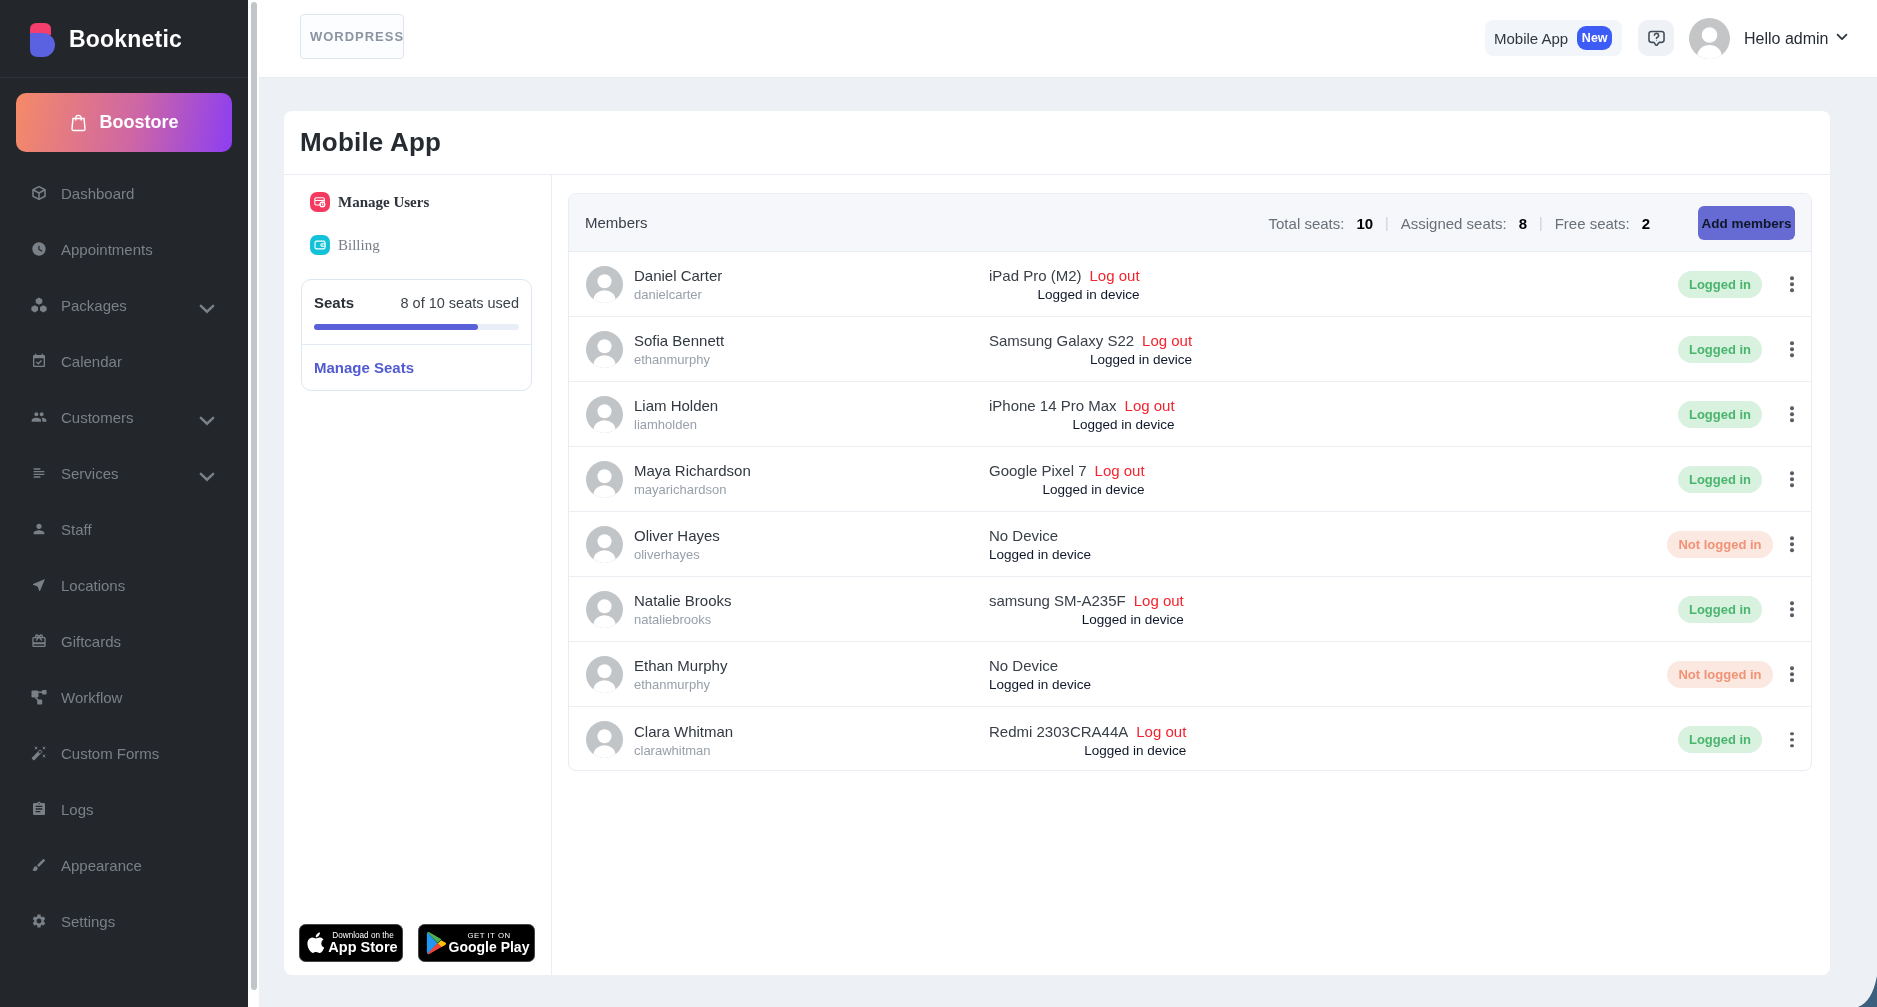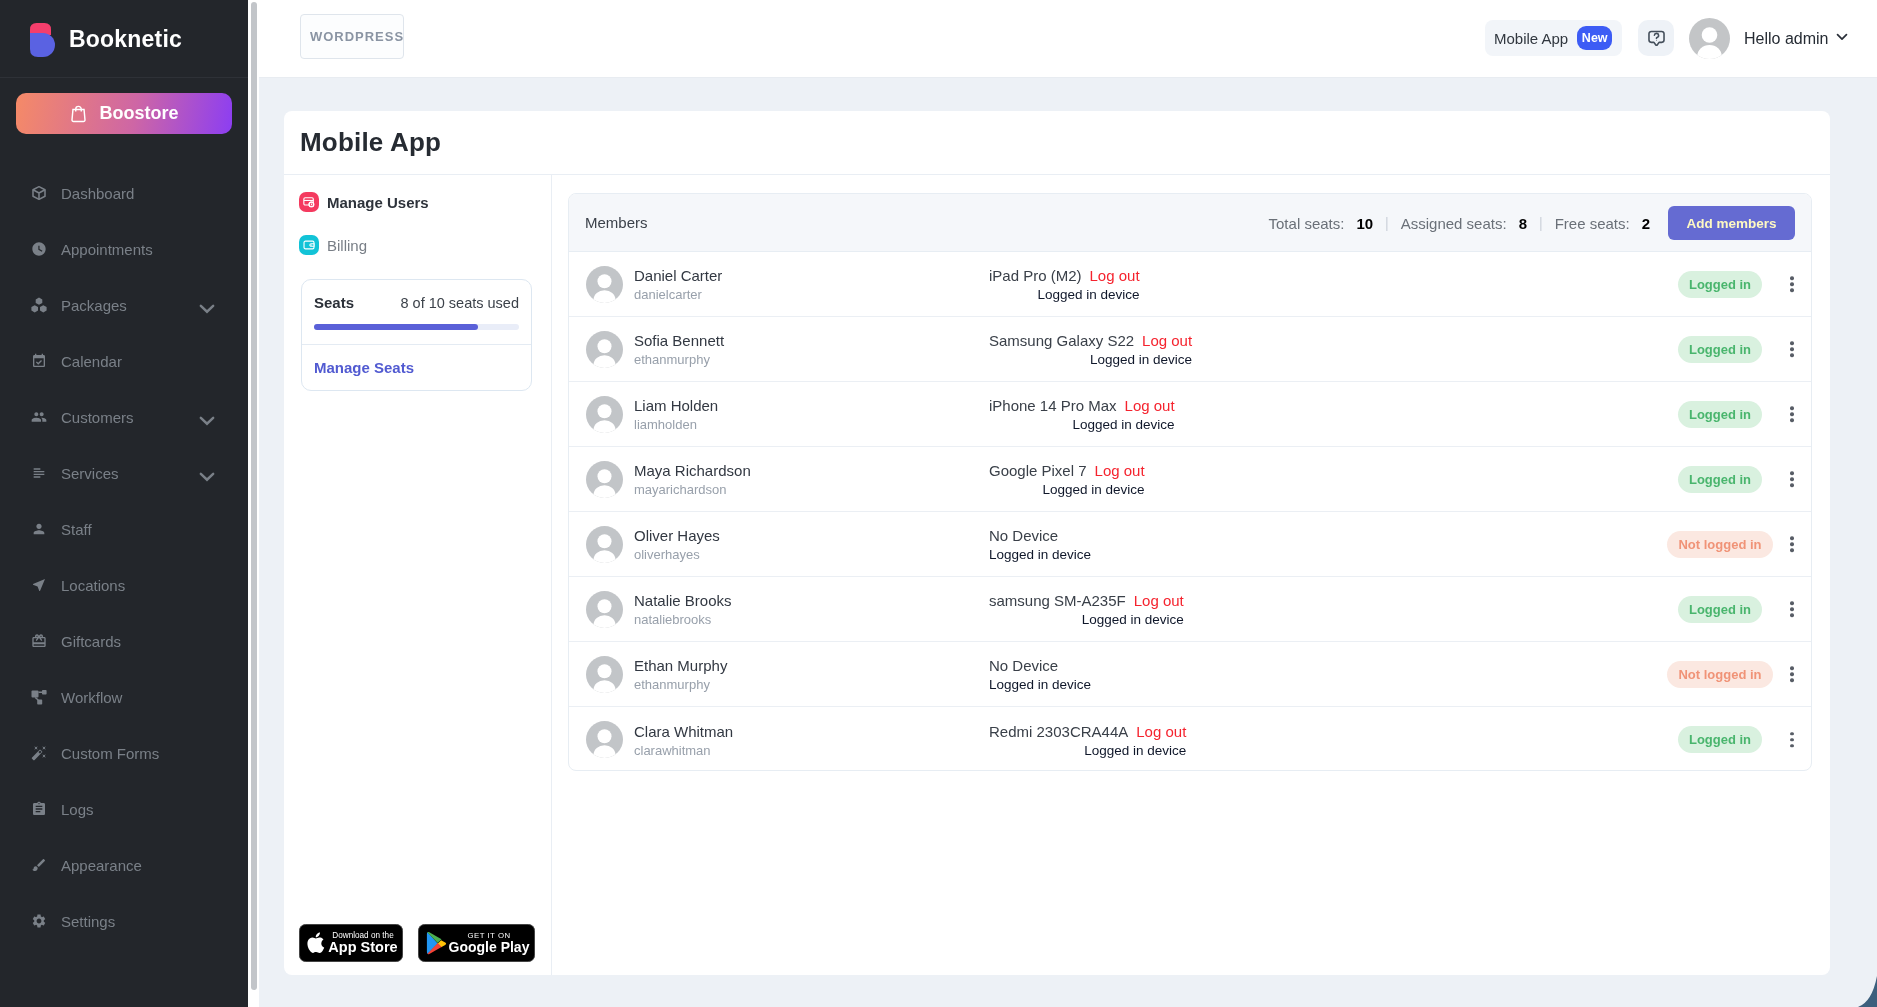--- a/index.html
+++ b/index.html
@@ -3,21 +3,21 @@
 <meta charset="utf-8">
 <style>
   * { margin:0; padding:0; box-sizing:border-box; }
   html,body { width:1877px; height:1007px; overflow:hidden; }
   body { font-family:"Liberation Sans", sans-serif; background:#edf1f6; position:relative; }
 
   
   #sidebar { position:absolute; left:0; top:0; width:249px; height:1007px; background:#23262b; }
   #sbhead { height:78px; border-bottom:1px solid #2e3137; position:relative; }
   #logotext { position:absolute; left:69px; top:26px; color:#fff; font-size:23px; font-weight:700; letter-spacing:0.2px; }
-  #boostore { position:absolute; left:16px; top:93px; width:216px; height:41px; border-radius:10px;
+  #boostore { position:absolute; left:16px; top:93px; width:216px; height:59px; border-radius:10px;
     background:linear-gradient(100deg,#f58a67 0%,#ce66a5 55%,#8c3ef2 100%);
     display:flex; align-items:center; justify-content:center; gap:11px; color:#fff; font-size:18px; font-weight:700; }
   #menu { position:absolute; top:165px; left:0; width:100%; }
   .mitem { height:56px; display:flex; align-items:center; padding-left:31px; color:#7a8088; font-size:15px; position:relative; }
   .mitem svg { margin-right:14px; flex:none; width:16px; height:16px; }
   .chev { position:absolute; left:199px; top:50%; margin-top:-4px; }
 
   
   #scrollstrip { position:absolute; left:248px; top:0; width:11px; height:1007px; background:#fff; }
   #scrollthumb { position:absolute; left:3px; top:2px; width:6px; height:988px; background:#c2c5c9; border-radius:3px; }
@@ -36,40 +36,40 @@
   #topavatar { position:absolute; left:1430px; top:18px; }
   #hello { position:absolute; left:1485px; top:0; height:78px; display:flex; align-items:center; font-size:16px; color:#262c34; font-weight:500; }
   #topchev { position:absolute; left:1577px; top:33px; }
 
   
   #card { position:absolute; left:284px; top:111px; width:1546px; height:864px; background:#fff; border-radius:8px; }
   #cardhead { height:64px; border-bottom:1px solid #e9eef4; position:relative; }
   #cardhead h1 { position:absolute; left:16px; top:16px; font-size:26px; font-weight:700; color:#262b32; letter-spacing:0.2px; }
 
   #leftcol { position:absolute; left:0; top:64px; width:268px; height:800px; border-right:1px solid #e9eef4; }
-  .navrow { position:absolute; left:15px; display:flex; align-items:center; }
+  .navrow { position:absolute; left:26px; display:flex; align-items:center;font-family:Liberation Serif, serif; }
   .sqicon { width:20px; height:20px; border-radius:7px; display:flex; align-items:center; justify-content:center; margin-right:8px; }
   .navrow .lbl { font-size:15px; }
   #seatsbox { position:absolute; left:17px; top:104px; width:231px; height:112px; border:1px solid #dde7f1; border-radius:10px; }
   #seatsbox .r1 { position:absolute; left:12px; right:12px; top:14px; display:flex; justify-content:space-between; align-items:baseline; }
   #seatsbox .r1 .a { font-size:15px; font-weight:700; color:#2b3038; }
   #seatsbox .r1 .b { font-size:14.5px; color:#3c424a; }
   #prog { position:absolute; left:12px; right:12px; top:44px; height:6px; border-radius:3px; background:#e9edf8; }
   #prog .f { width:80%; height:6px; border-radius:3px; background:#5a60d8; }
   #seatsdiv { position:absolute; left:0; right:0; top:64px; border-top:1px solid #e4ebf3; }
   #manageseats { position:absolute; left:12px; top:79px; font-size:15px; font-weight:700; color:#515ad1; }
   #storebadges { position:absolute; left:15px; top:749px; display:flex; gap:15px; }
 
   #members { position:absolute; left:284px; top:82px; width:1244px; height:578px; border:1px solid #e7edf3; border-radius:8px; background:#fff; }
   #mhead { height:58px; background:#f5f7fa; border-bottom:1px solid #e7edf3; border-radius:7px 7px 0 0; position:relative; display:flex; align-items:center; }
   #mhead .title { margin-left:16px; font-size:15px; color:#3b414a; font-weight:500; }
   #stats { position:absolute; right:161px; top:0; height:58px; display:flex; align-items:center; font-size:15px; color:#6a7078; }
   #stats b { color:#000000; font-weight:700; margin-left:12px; }
   #stats .pipe { color:#ccd2da; margin:0 12px; font-size:14px; }
-  #addbtn { position:absolute; right:16px; top:12px; width:127px; height:34px; background:#656bd2; border-radius:6px; color:#fef9c3;
+  #addbtn { position:absolute; right:16px; top:12px; width:97px; height:34px; background:#656bd2; border-radius:6px; color:#0f172a;
     font-size:13.5px; font-weight:700; display:flex; align-items:center; justify-content:center; }
 
   .mrow { height:65px; position:relative; border-bottom:1px solid #ebeff4; }
   .mrow:last-child { border-bottom:none; }
   .mrow .av { position:absolute; left:17px; top:14px; }
   .pcol { position:absolute; left:65px; top:50%; transform:translateY(-50%); }
   .pcol .nm { font-size:15px; font-weight:500; color:#323842; line-height:20px; }
   .pcol .un { font-size:13px; color:#98a0ab; line-height:17px; }
   .dcol { position:absolute; left:420px; top:50%; transform:translateY(-50%); }
   .dcol .dv { font-size:15px; color:#3a4049; font-weight:500; line-height:20px; }

